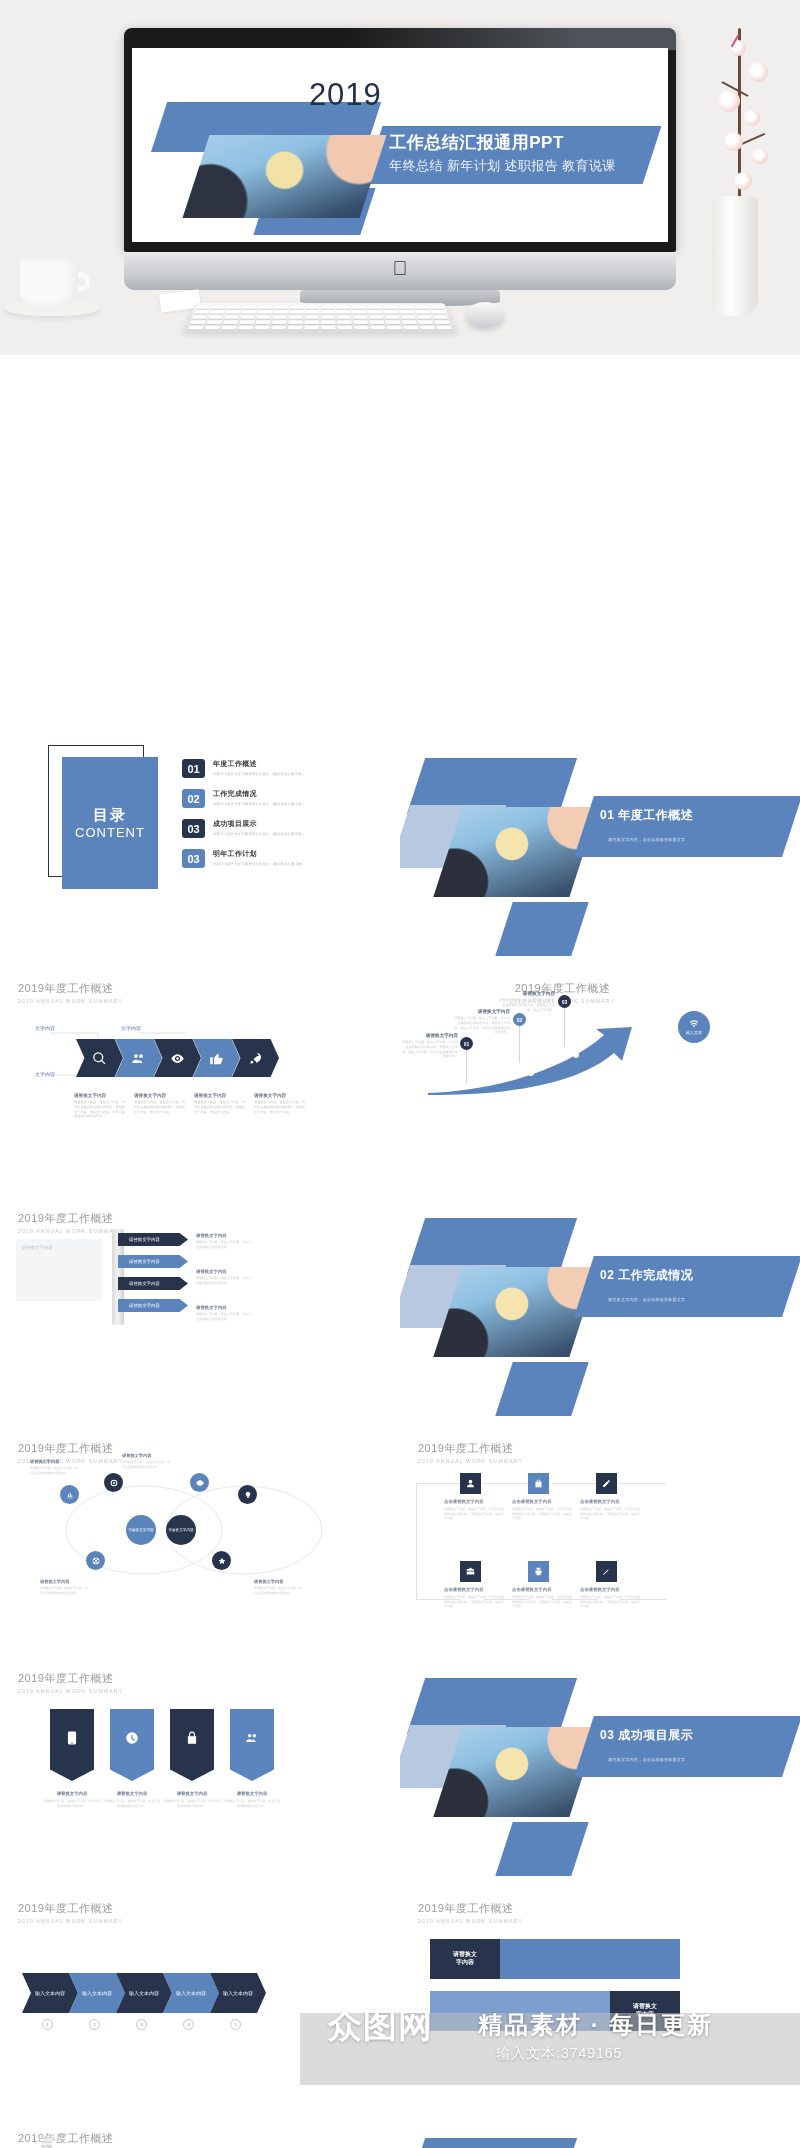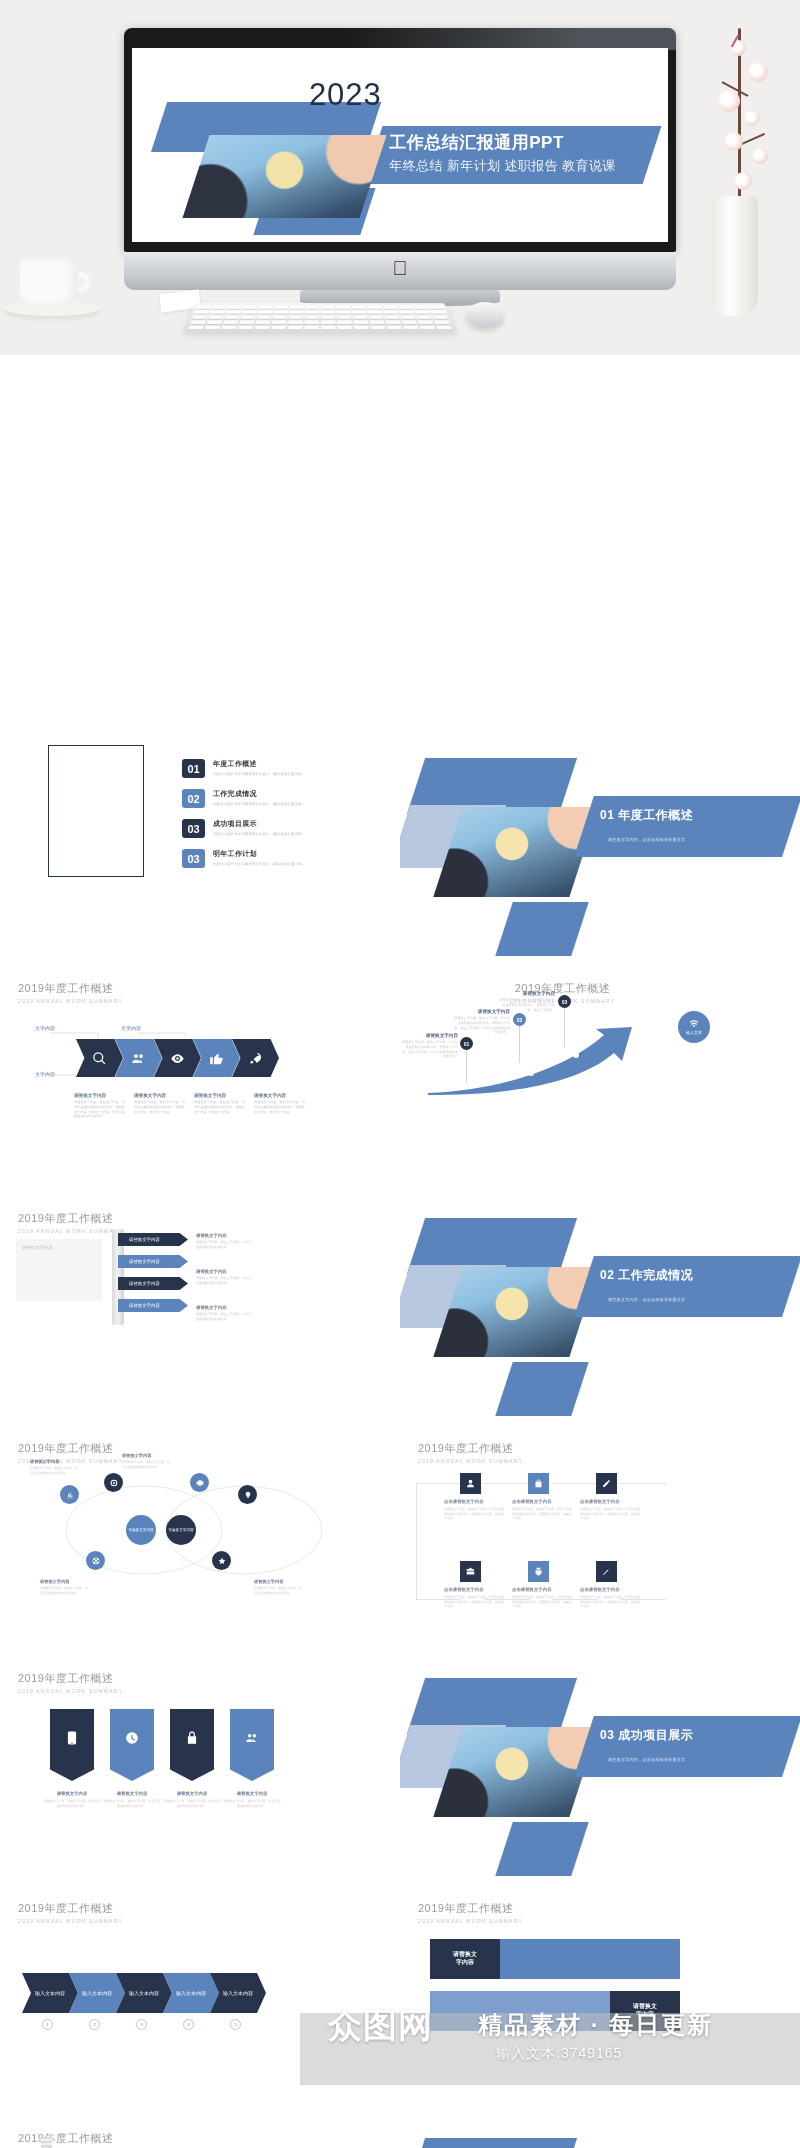--- a/index.html
+++ b/index.html
@@ -216,21 +216,21 @@
   <div class="monitor">
     <div class="mon-bezel">
       <div class="mon-topglare"></div>
       <div class="screen">
         <div class="s1-band"></div>
         <div class="s1-band2"></div>
         <div class="s1-titlebox"></div>
         <div class="s1-photo">
             <div class="s1-photo-inner"></div>
           </div>
-        <div class="s1-year">2023</div>
+        <div class="s1-year">2019</div>
         <div class="s1-title">工作总结汇报通用PPT</div>
         <div class="s1-sub">年终总结  新年计划  述职报告  教育说课</div>
       </div>
     </div>
   </div>
   <div class="mon-stand-neck"></div>
   <div class="mon-chin"></div>
   <div class="apple-logo"></div>
   <div class="mon-base"></div>
 
@@ -322,20 +322,24 @@
         <i></i>
       </div>
   </div>
   <div class="mouse"></div>
 </div>
 
 <div class="deck">
 
   <div class="slide" style="left:0;top:378px;width:400px;height:225px;">
     <div class="toc-outline"></div>
+    <div class="toc-card">
+      <div class="cn">目录</div>
+      <div class="en">CONTENT</div>
+    </div>
     <div class="toc-list">
       <div class="toc-row">
         <div class="toc-num d">01</div>
         <div class="toc-tx">
             <div class="h">年度工作概述</div>
         <div class="p">此部分内容作为文字阐述简介化显示（建议使用主题字体）</div>
           </div>
       </div>
       <div class="toc-row">
         <div class="toc-num l">02</div>

